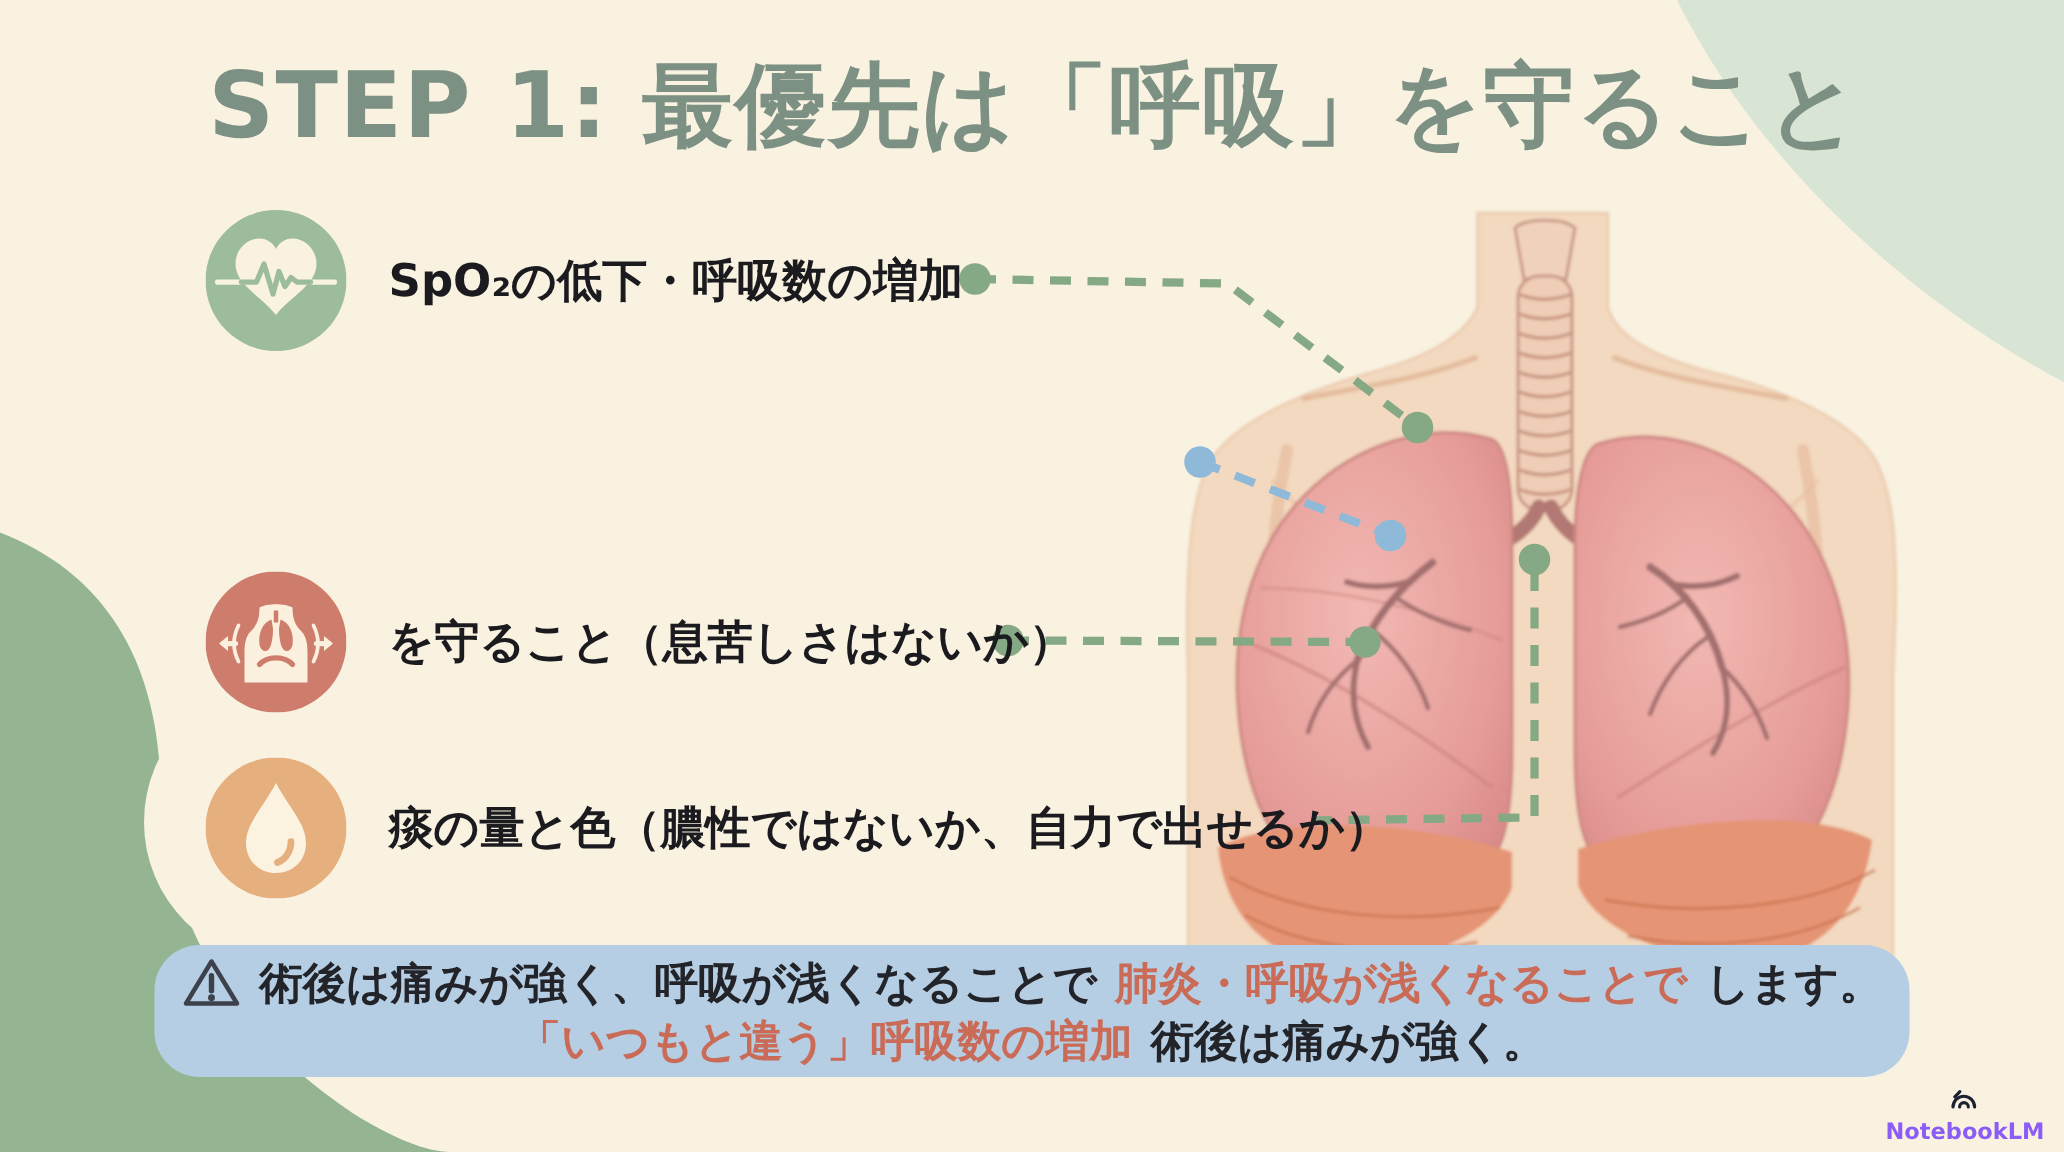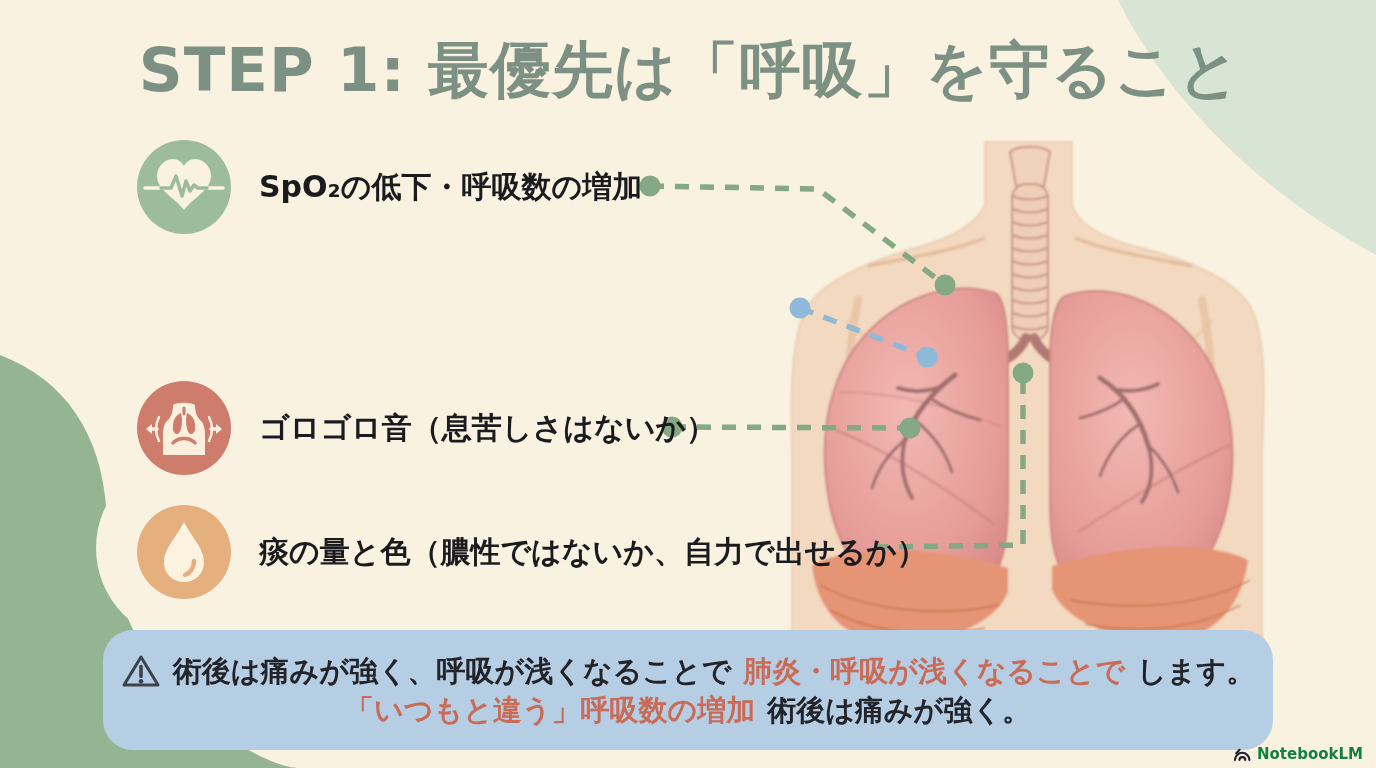--- a/index.html
+++ b/index.html
@@ -10,30 +10,30 @@
   .scene{position:absolute;left:0;top:0;z-index:1;}
   .title{
     position:absolute;top:30px;left:4px;right:0;z-index:3;text-align:center;
     font-size:61px;font-weight:800;color:#7C9183;letter-spacing:1px;white-space:nowrap;
   }
   .row{position:absolute;left:137px;display:flex;align-items:center;gap:28px;z-index:3;}
   .row-1{top:140px}.row-2{top:262px}.row-3{top:381px}.row-4{top:505px}
   .badge{width:94px;height:94px;flex:0 0 auto;}
   .label{font-size:30px;font-weight:700;color:#1B1B1F;white-space:nowrap;}
   .banner{
-    position:absolute;left:103px;top:630px;width:1170px;height:120px;z-index:3;
+    position:absolute;left:103px;top:630px;width:1170px;height:88px;z-index:3;
     background:#B6CEE3;border-radius:30px;display:flex;flex-direction:column;
     justify-content:center;align-items:center;gap:3px;
   }
   .bline{display:flex;align-items:center;gap:12px;font-size:29px;font-weight:700;
     color:#23242A;line-height:1.2;white-space:nowrap;}
   .em{color:#C96B57;}
   .footer{
     position:absolute;right:13px;bottom:5px;z-index:3;display:flex;align-items:center;
-    gap:5px;color:#15803d;font-size:15px;font-weight:600;
+    gap:5px;color:#8b5cf6;font-size:15px;font-weight:600;flex-direction:column;
   }
 </style>
 </head>
 <body>
 
 <div class="stage">
 
   <svg class="scene" width="1376" height="768" viewBox="0 0 1376 768">
     <defs>
       <radialGradient id="lungGrad" cx="45%" cy="40%" r="70%">
@@ -157,21 +157,21 @@
       <path d="M 36,62 C 41,56 53,56 58,62" fill="none" stroke-width="3.5" stroke-linecap="round" stroke="#CE7D6D"></path>
       <g stroke="#FBF0DD" fill="#FBF0DD" stroke-linecap="round">
         <path d="M 20,48 L 12,48" stroke-width="3.5"></path>
         <path d="M 15,43 L 9,48 L 15,53 Z" stroke="none"></path>
         <path d="M 22,36 C 18,44 18,52 22,60" fill="none" stroke-width="2.5"></path>
         <path d="M 74,48 L 82,48" stroke-width="3.5"></path>
         <path d="M 79,43 L 85,48 L 79,53 Z" stroke="none"></path>
         <path d="M 72,36 C 76,44 76,52 72,60" fill="none" stroke-width="2.5"></path>
       </g>
     </svg>
-    <div class="label">ゴロゴロ音（息苦しさはないか）</div>
+    <div class="label">を守ること（息苦しさはないか）</div>
   </div>
 
   <div class="row row-4">
     <svg class="badge" viewBox="0 0 94 94">
       <circle cx="47" cy="47" r="47" fill="#E6AF7E"></circle>
       <path d="M 47,17 C 38,34 27,44 27,57 C 27,69 36,77 47,77 C 58,77 67,69 67,57 C 67,44 56,34 47,17 Z" fill="#FBF2E0"></path>
       <path d="M 57,56 C 57,63 53,68 48,70" fill="none" stroke-width="4.5" stroke-linecap="round" stroke="#E6AF7E"></path>
     </svg>
     <div class="label">痰の量と色（膿性ではないか、自力で出せるか）</div>
   </div>

